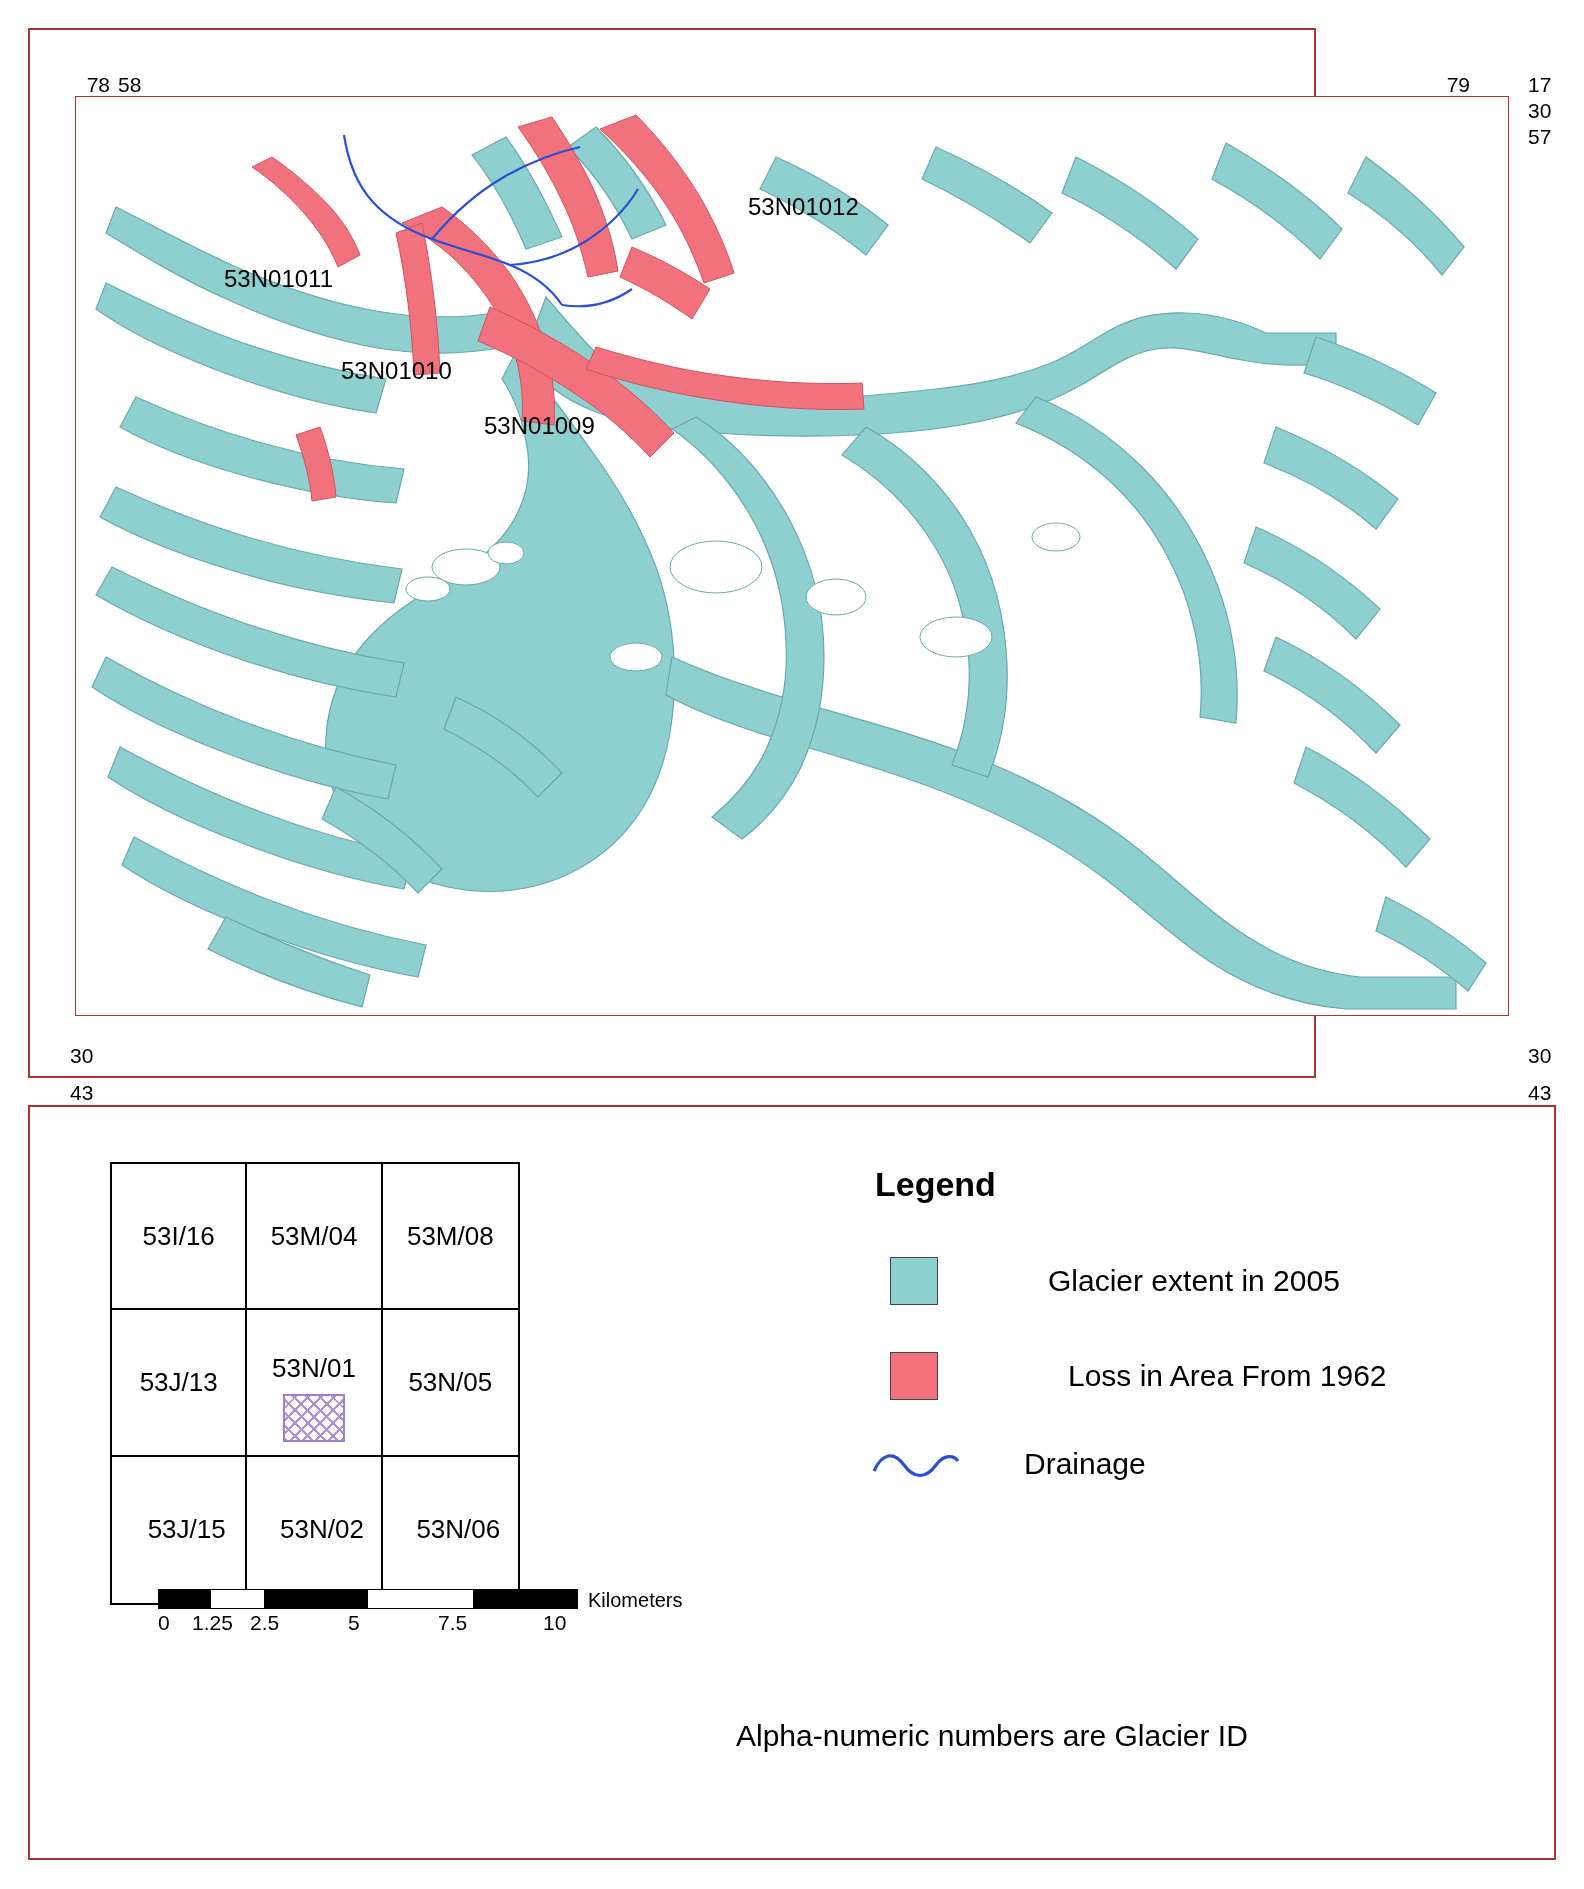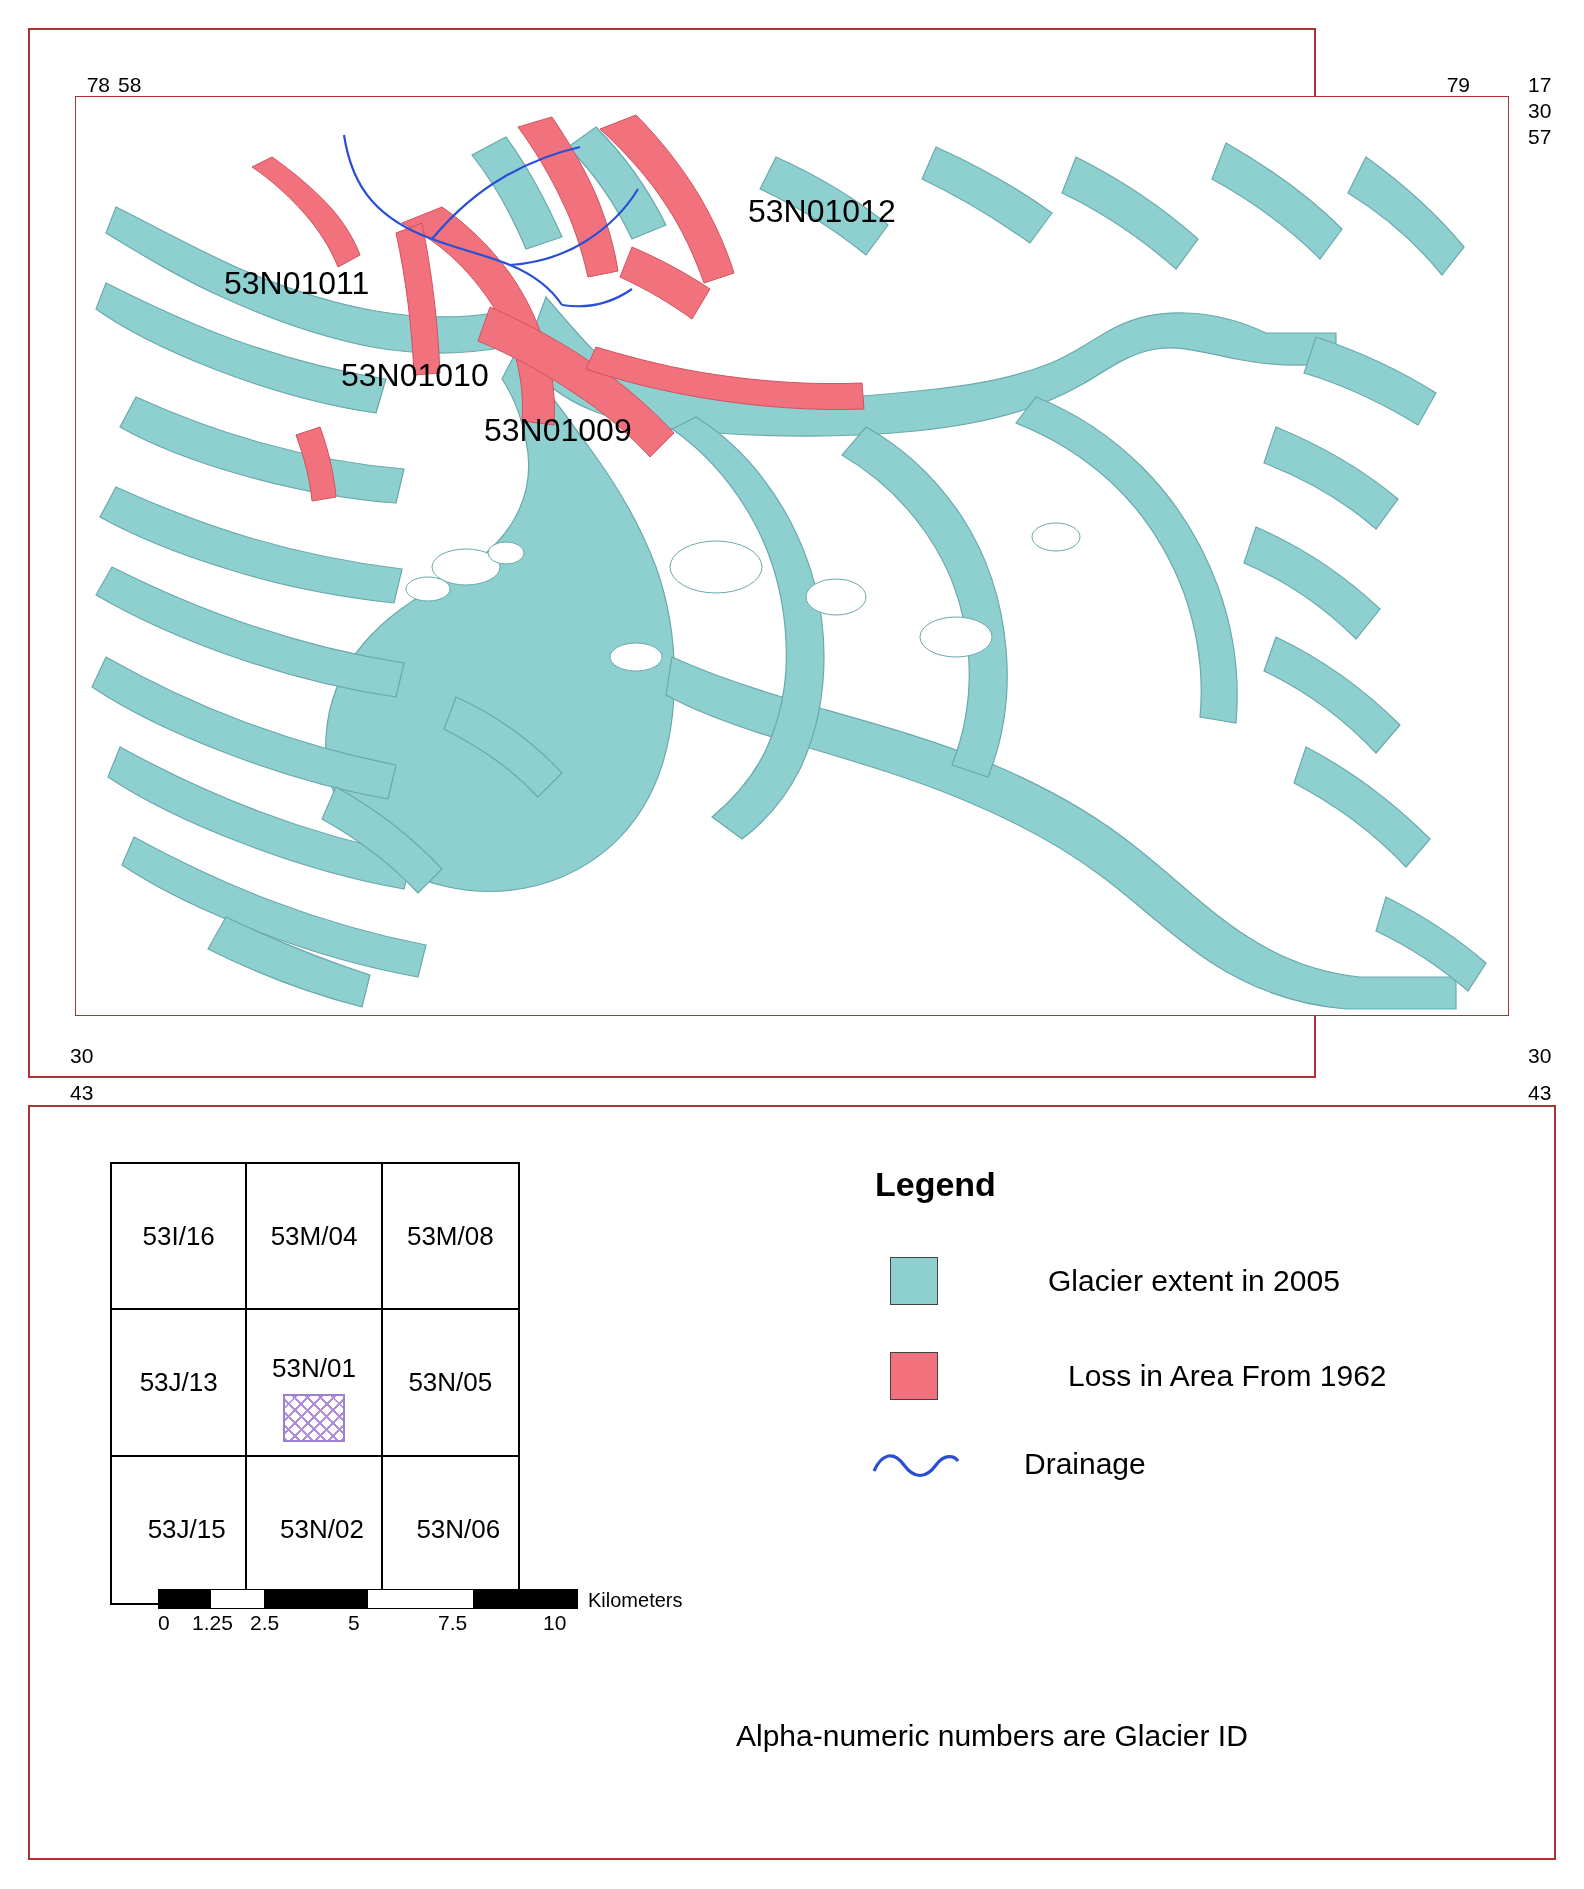--- a/index.html
+++ b/index.html
@@ -61,21 +61,21 @@
   .coord.bl-a { left: 40px;  top: 1015px; }
   .coord.bl-b { left: 40px;  top: 1052px; }
   .coord.bl-c { left: 88px;  top: 1075px; }
   .coord.br-a { left: 1498px; top: 1015px; }
   .coord.br-b { left: 1498px; top: 1052px; }
   .coord.br-c { left: 1380px; top: 1075px; width: 60px; text-align: right;}
 
   
   .glabel {
     position: absolute;
-    font-size: 32px;
+    font-size: 24px;
     color: #000;
     white-space: nowrap;
   }
 
   
   .legend-frame {
     position: absolute;
     left: 28px;
     top: 1105px;
     width: 1528px;

